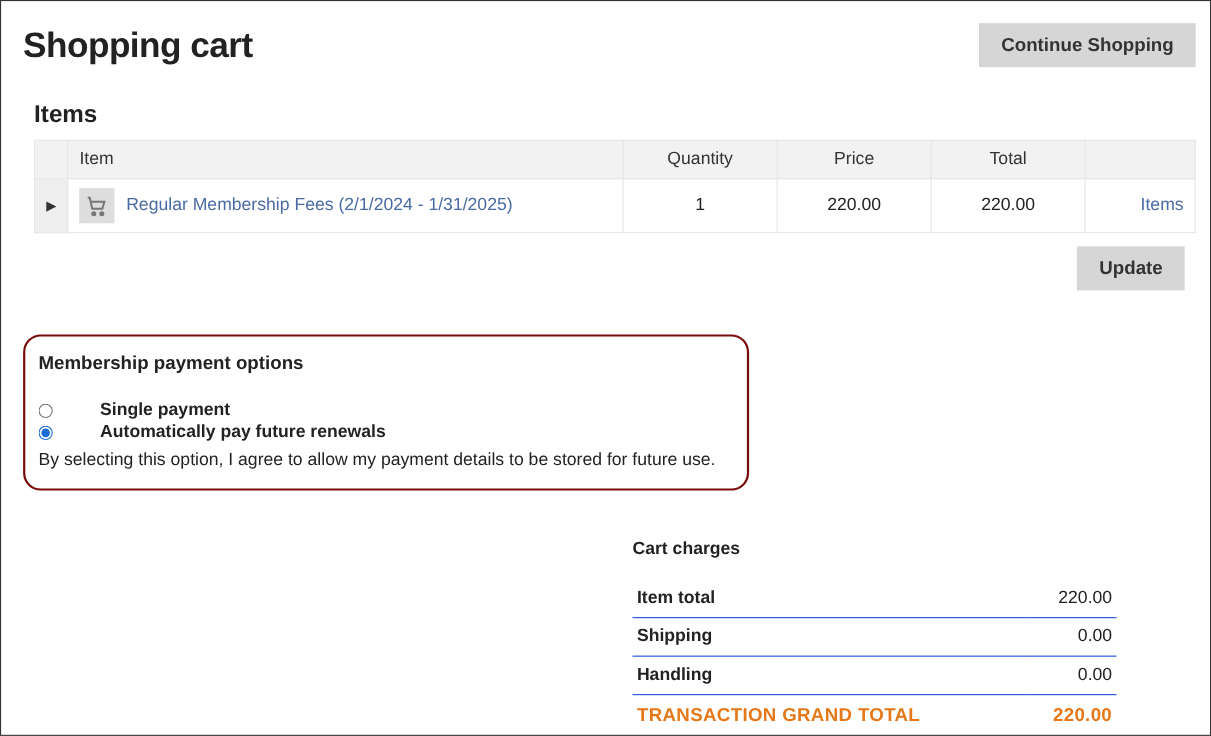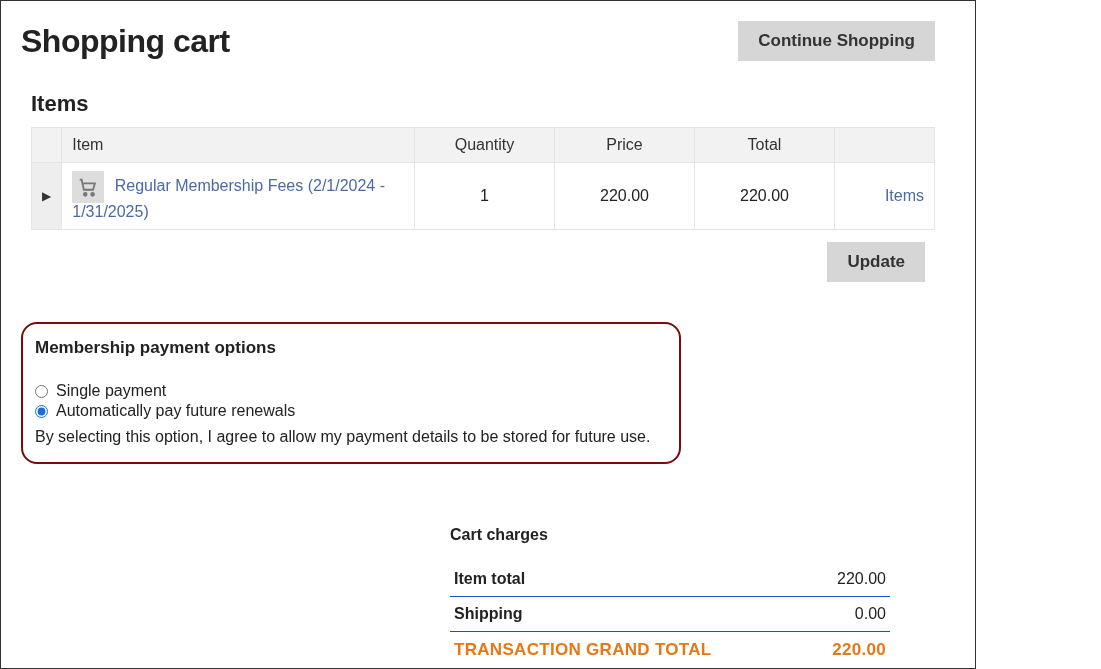--- a/index.html
+++ b/index.html
@@ -3,24 +3,24 @@
 <meta charset="utf-8">
 <style>
   * { box-sizing: border-box; }
   body {
     margin: 0;
     font-family: "Segoe UI", Arial, sans-serif;
     color: #222;
     background: #fff;
   }
   .frame {
-    width: 976px;
+    width: 1101px;
     height: 669px;
     border: 1px solid #333;
-    padding: 20px 40px 0 20px;
+    padding: 20px 13px 0 20px;
     position: relative;
     overflow: hidden;
   }
   .header-row {
     display: flex;
     justify-content: space-between;
     align-items: center;
     margin-bottom: 30px;
   }
   .page-title {
@@ -84,21 +84,21 @@
     padding: 14px 12px 16px 12px;
     width: 660px;
     margin: 40px 0 0 0;
   }
   .payment-box .box-title {
     font-size: 17px;
     font-weight: 800;
     margin: 0 0 24px 0;
   }
   .radio-row { font-size: 16px; margin: 2px 0; display:flex; align-items:center; gap:4px; }
-  .radio-row label { font-weight: 400; cursor:pointer; }
+  .radio-row label { font-weight: 700; cursor:pointer;margin-left:35px; }
   .radio-row input { accent-color: #1a6ed8; margin:0 4px 0 0; cursor:pointer; }
   .disclaimer { font-size: 16px; margin-top: 8px; }
   .charges-wrap {
     position: absolute;
     right: 85px;
     bottom: 0;
     width: 440px;
   }
   .charges-title {
     font-size: 16px;
@@ -194,20 +194,24 @@
     <table class="charges-table">
       <tbody>
           <tr>
         <td>Item total</td>
         <td>220.00</td>
       </tr>
       <tr>
         <td>Shipping</td>
         <td>0.00</td>
       </tr>
+      <tr>
+        <td>Handling</td>
+        <td>0.00</td>
+      </tr>
       <tr class="grand">
         <td>TRANSACTION GRAND TOTAL</td>
         <td>220.00</td>
       </tr>
     </tbody>
       </table>
   </div>
 
 </div>
 

